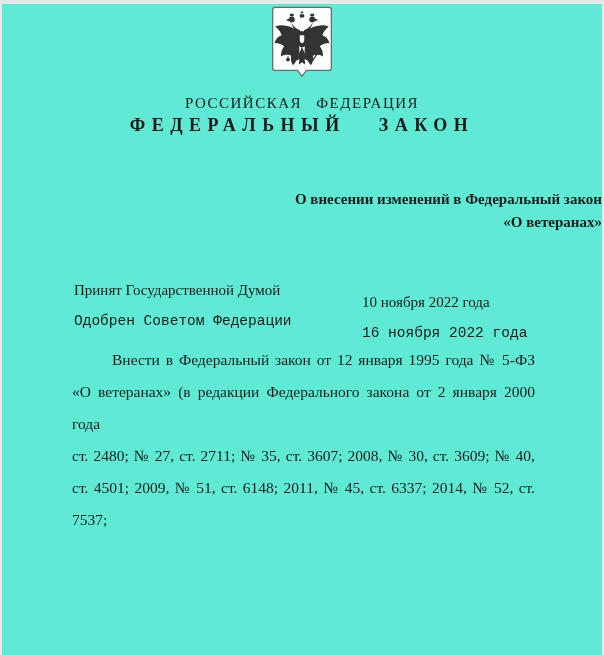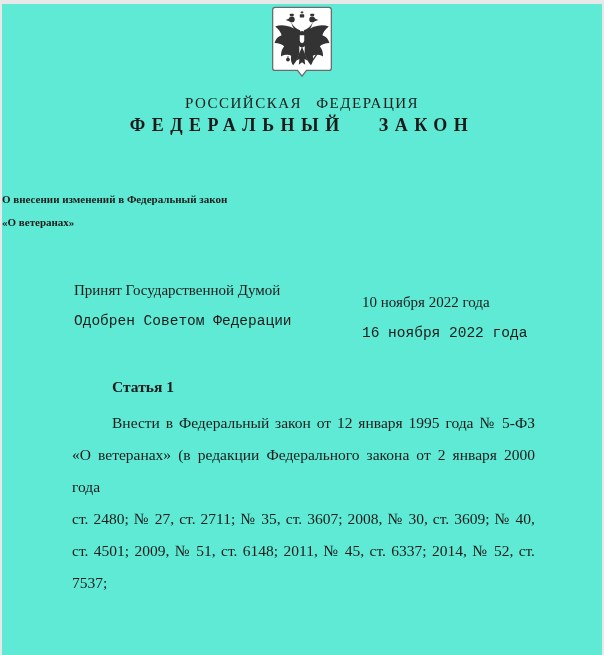--- a/index.html
+++ b/index.html
@@ -31,22 +31,22 @@
   .doctype {
     margin-top: 3px;
     text-align: center;
     font-size: 18px;
     font-weight: bold;
     letter-spacing: 6.5px;
     word-spacing: 22px;
   }
   .law-title {
     margin-top: 52px;
-    text-align: left;
-    font-size: 11px;
+    text-align: right;
+    font-size: 15px;
     font-weight: bold;
     line-height: 23px;
   }
   .adoption {
     margin-top: 48px;
     margin-left: 72px;
     margin-right: 67px;
     font-size: 15px;
   }
   .adoption-row {
@@ -129,21 +129,20 @@
     <div class="adoption-row">
       <span>Принят Государственной Думой</span>
       <span class="adate">10 ноября 2022 года</span>
     </div>
     <div class="adoption-row typewriter">
       <span>Одобрен Советом Федерации</span>
       <span class="adate">16 ноября 2022 года</span>
     </div>
   </div>
 
-  <div class="article-heading">Статья 1</div>
 
   <div class="paragraph">
     <div class="law-line indent">Внести в Федеральный закон от 12 января 1995 года № 5-ФЗ</div>
     <div class="law-line">«О ветеранах» (в редакции Федерального закона от 2 января 2000 года</div>
     <div class="law-line">ст. 2480; № 27, ст. 2711; № 35, ст. 3607; 2008, № 30, ст. 3609; № 40,</div>
     <div class="law-line">ст. 4501; 2009, № 51, ст. 6148; 2011, № 45, ст. 6337; 2014, № 52, ст. 7537;</div>
 
   </div>
 
 </div>

